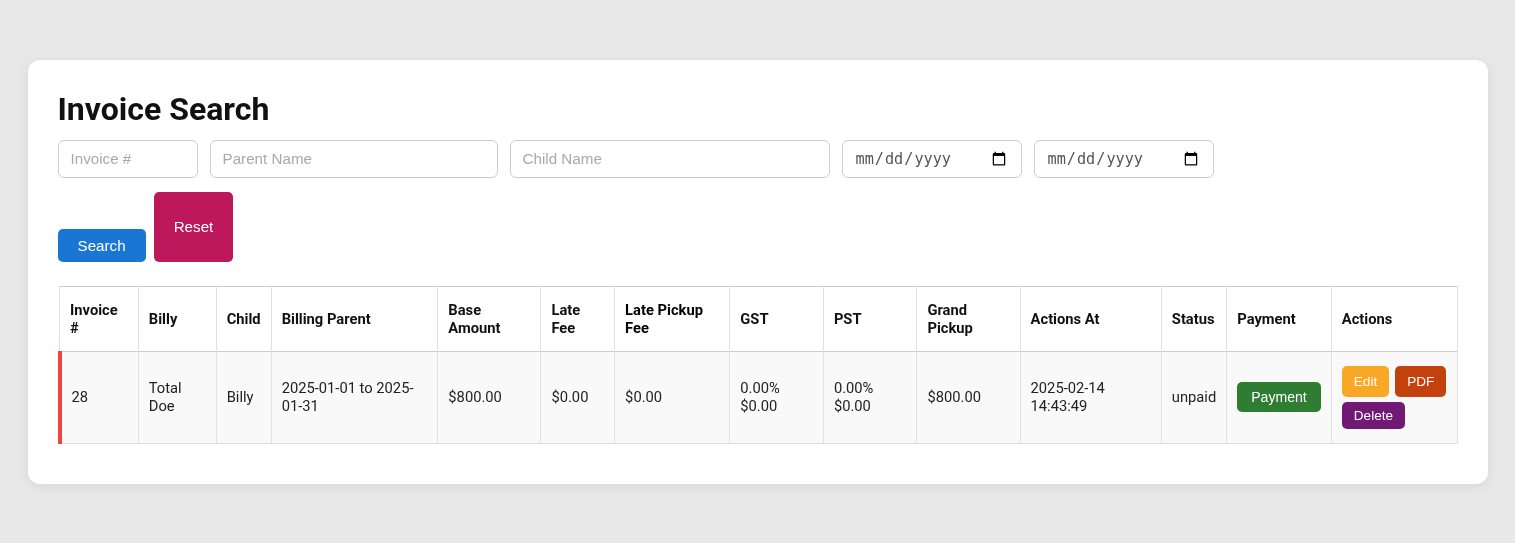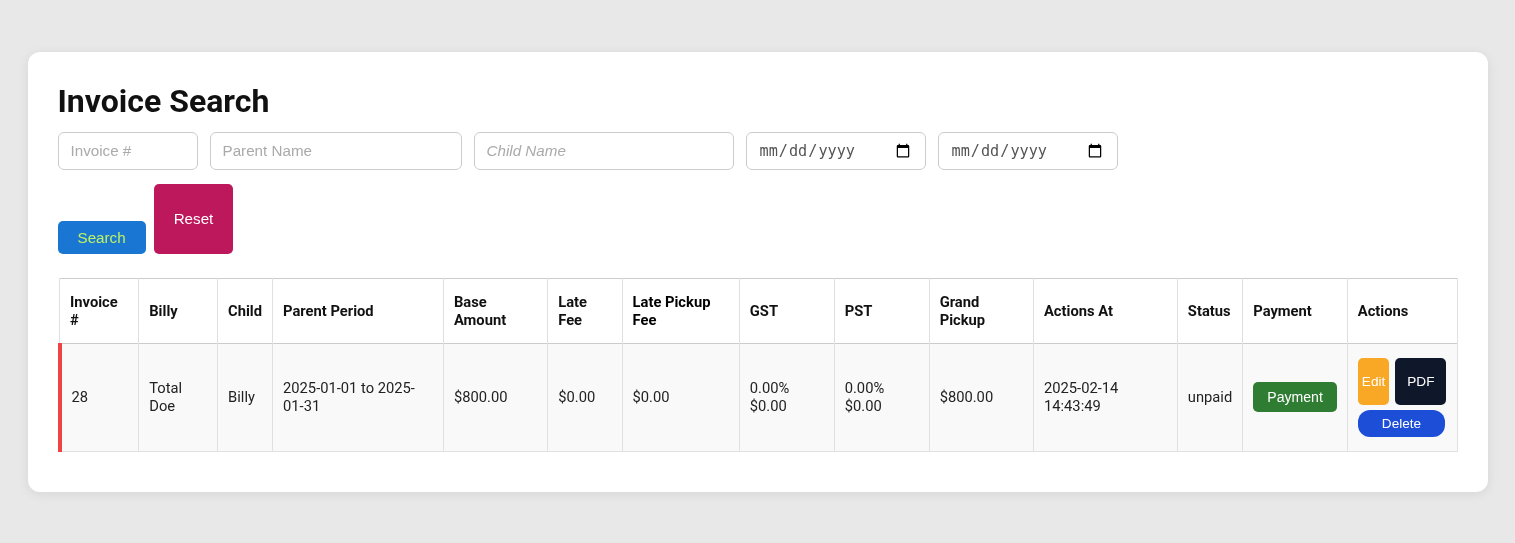--- a/index.html
+++ b/index.html
@@ -35,42 +35,42 @@
     .search-input {
       border: 1px solid #ccc;
       border-radius: 6px;
       padding: 8px 12px;
       font-size: 0.95rem;
       color: #555;
       outline: none;
     }
     .search-input::placeholder { color: #aaa; }
     .input-invoice { width: 140px; }
-    .input-parent { width: 252px; }
-    .input-child { width: 260px; font-style: italic; }
+    .input-parent { width: 288px; }
+    .input-child { width: 320px; }
     .input-date { width: 180px; }
     .button-row {
       display: flex;
       gap: 8px;
       margin-bottom: 24px;
     }
     .btn {
       padding: 8px 20px;
       border: none;
       border-radius: 5px;
       font-size: 0.95rem;
       cursor: pointer;
       font-weight: 500;
     }
-    .btn-search { background: #1976d2; color: #bef264; margin-top: 37px; }
+    .btn-search { background: #1976d2; color: #ffffff; margin-top: 37px; }
     .btn-reset { background: #be185d; color: #fff; }
     .btn-payment { background: #2e7d32; color: #fff; border-radius: 5px; padding: 7px 14px; font-size: 0.88rem; cursor: pointer; border: none; font-weight: 500; }
-    .btn-edit { background: #f9a825; color: #fff; border-radius: 5px; padding: 6px 4px; font-size: 0.85rem; cursor: pointer; border: none; font-weight: 500; }
-    .btn-pdf { background: #0f172a; color: #fff; border-radius: 5px; padding: 16px 12px; font-size: 0.85rem; cursor: pointer; border: none; font-weight: 500; }
-    .btn-delete { background: #1d4ed8; color: #fff; border-radius: 12px; padding: 6px 24px; font-size: 0.85rem; cursor: pointer; border: none; font-weight: 500; }
+    .btn-edit { background: #f9a825; color: #fff; border-radius: 5px; padding: 6px 12px; font-size: 0.85rem; cursor: pointer; border: none; font-weight: 500; }
+    .btn-pdf { background: #c2410c; color: #fff; border-radius: 5px; padding: 8px 12px; font-size: 0.85rem; cursor: pointer; border: none; font-weight: 500; }
+    .btn-delete { background: #701a75; color: #fff; border-radius: 5px; padding: 6px 12px; font-size: 0.85rem; cursor: pointer; border: none; font-weight: 500; }
 
     table {
       width: 100%;
       border-collapse: collapse;
       font-size: 0.92rem;
     }
     thead tr {
       border-top: 1px solid #ccc;
       border-bottom: 1px solid #ccc;
     }
@@ -114,21 +114,21 @@
     <button class="btn btn-search">Search</button>
     <button class="btn btn-reset">Reset</button>
   </div>
 
   <table>
     <thead>
       <tr>
         <th>Invoice #</th>
         <th>Billy</th>
         <th>Child</th>
-        <th>Parent Period</th>
+        <th>Billing Parent</th>
         <th>Base Amount</th>
         <th>Late Fee</th>
         <th class="th-late-pickup">Late Pickup Fee</th>
         <th>GST</th>
         <th>PST</th>
         <th>Grand Pickup</th>
         <th>Actions At</th>
         <th>Status</th>
         <th>Payment</th>
         <th>Actions</th>

